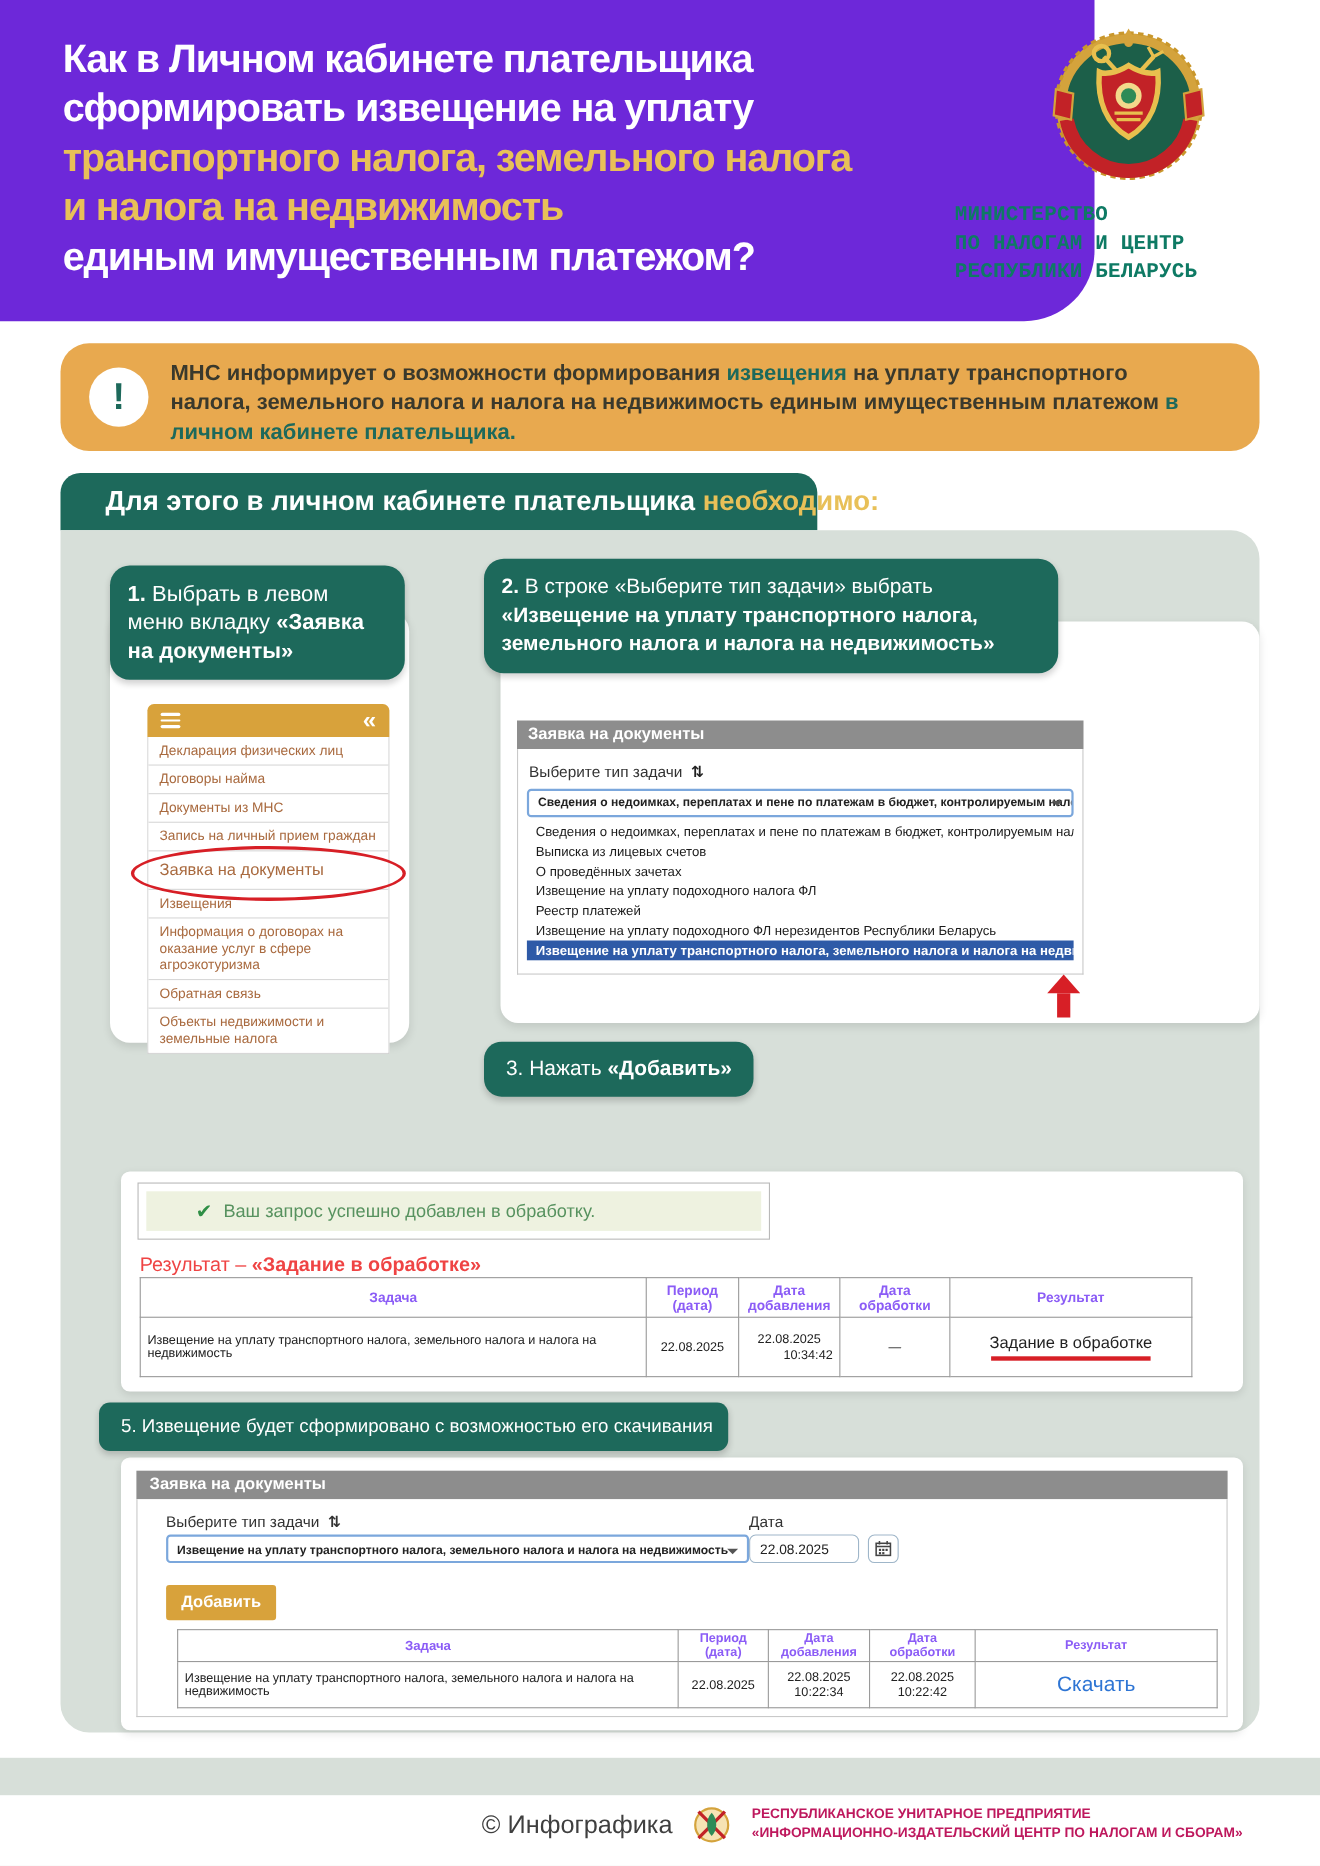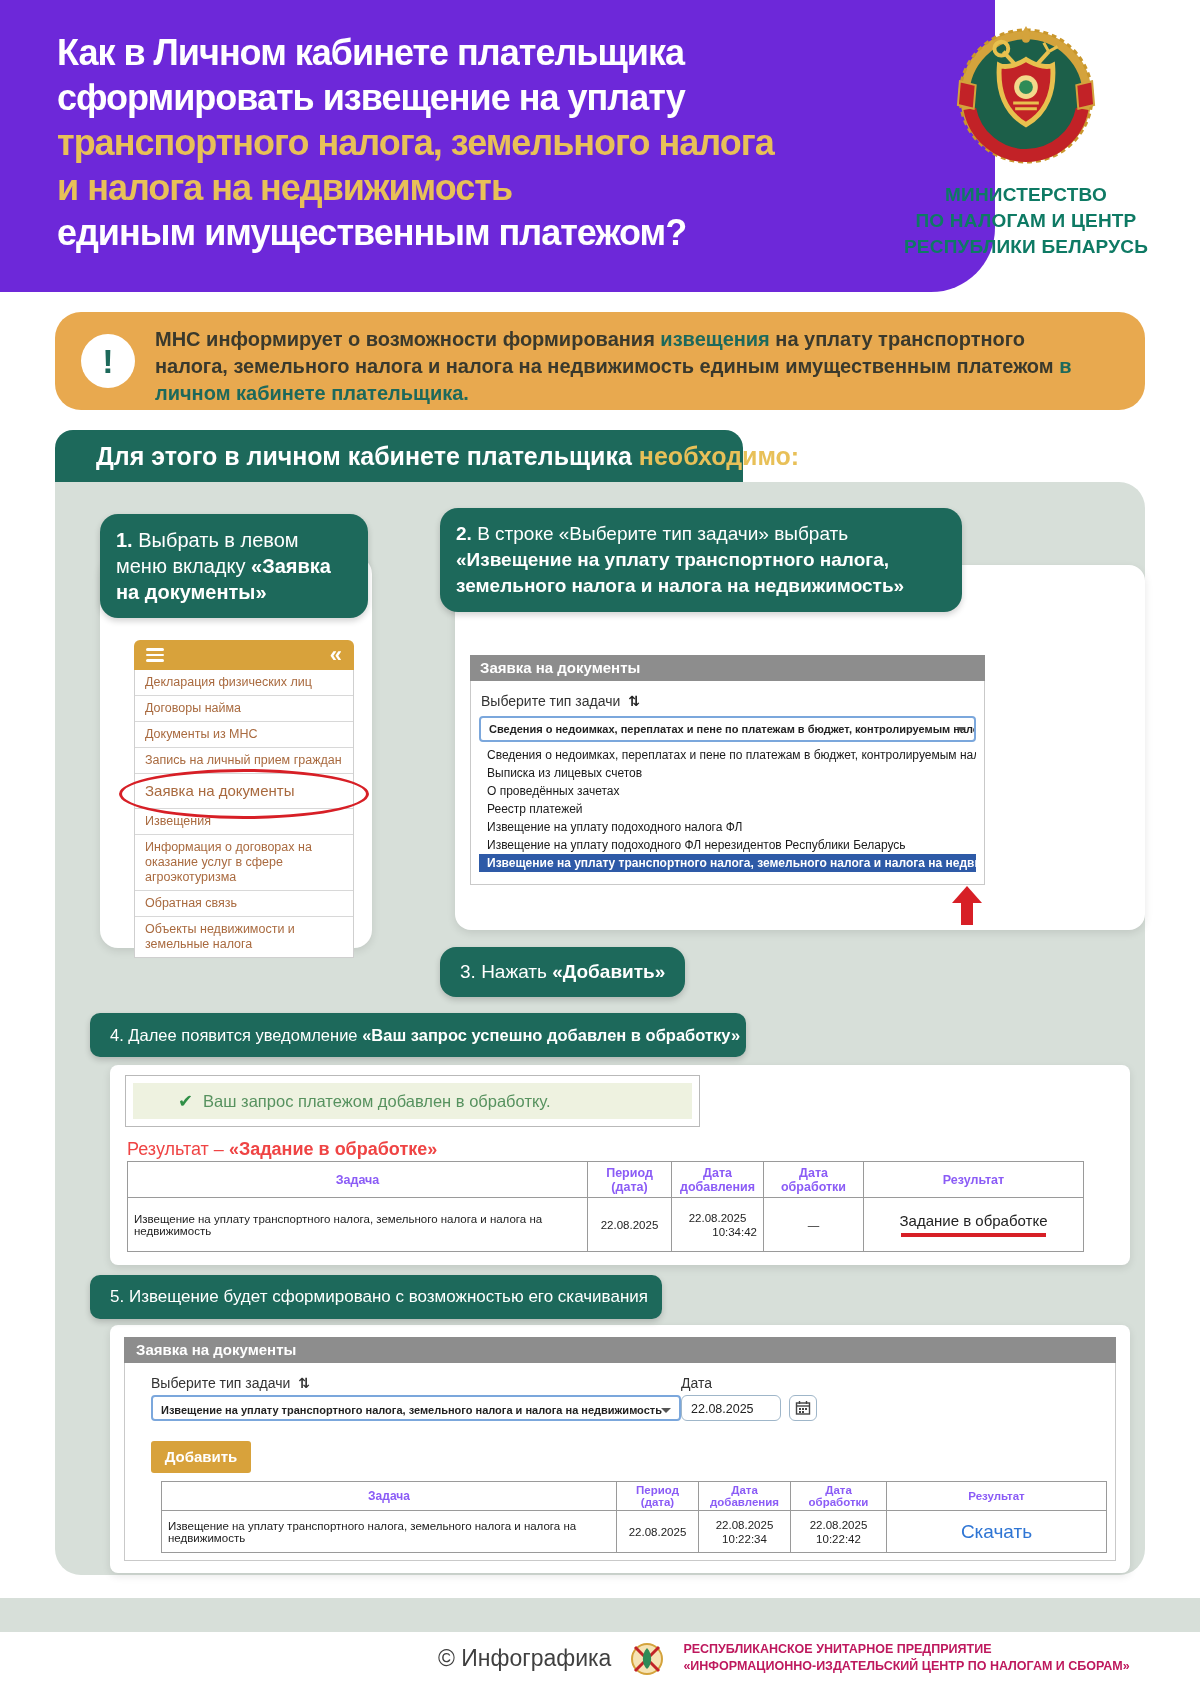--- a/index.html
+++ b/index.html
@@ -6,21 +6,21 @@
   .page{position:relative;width:1200px;height:1696px;background:#ffffff;overflow:hidden;
         font-family:"Liberation Sans","DejaVu Sans",sans-serif;}
 
   
   .header-green{position:absolute;left:0;top:0;width:973px;height:292px;background:#6d28d9;
                 border-radius:0 0 64px 0;padding-left:22px;}
   .title{position:absolute;left:57px;top:30px;}
   .t-line{font-size:36px;font-weight:bold;letter-spacing:-1px;line-height:45px;color:#ffffff;}
   .t-line.yel{color:#e8c058;}
 
-  .logo-area{position:absolute;left:868px;top:22px;width:316px;text-align:center;}
+  .logo-area{position:absolute;left:868px;top:22px;width:316px;font-family:Liberation Mono, monospace;}
   .logo-area svg{display:block;margin:0 auto;}
   .ministry{margin-top:12px;color:#0e7a64;font-weight:bold;font-size:19px;line-height:26px;letter-spacing:.2px;}
 
   
   .banner{position:absolute;left:55px;top:312px;width:1090px;height:98px;background:#e8a94f;border-radius:26px;}
   .bubble{position:absolute;left:26px;top:22px;width:54px;height:54px;background:#fff;border-radius:50%;
           text-align:center;line-height:54px;font-size:34px;font-weight:bold;color:#1d695b;}
   .bubble::after{content:"";position:absolute;bottom:-7px;left:5px;width:0;height:0;
           border:11px solid transparent;border-top-color:#fff;transform:rotate(30deg);}
   .banner-text{position:absolute;left:100px;top:14px;width:940px;margin:0;
@@ -213,45 +213,42 @@
         <span>Выберите тип задачи</span><span class="sorticon">⇅</span>
       </div>
       <div class="selectbox">
         <span>Сведения о недоимках, переплатах и пене по платежам в бюджет, контролируемым налоговыми</span>
         <span class="chev"></span>
       </div>
       <div class="options">
         <div class="option">Сведения о недоимках, переплатах и пене по платежам в бюджет, контролируемым налоговыми</div>
         <div class="option">Выписка из лицевых счетов</div>
         <div class="option">О проведённых зачетах</div>
+        <div class="option">Извещение на уплату подоходного налога ФЛ</div>
         <div class="option">Реестр платежей</div>
-        <div class="option">Извещение на уплату подоходного налога ФЛ</div>
         <div class="option">Извещение на уплату подоходного ФЛ нерезидентов Республики Беларусь</div>
         <div class="option hl">Извещение на уплату транспортного налога, земельного налога и налога на недвижимость</div>
       </div>
     </div>
   </div>
   <div class="red-arrow">
     <div class="tri"></div>
       <div class="stem"></div>
   </div>
 
   <div class="step-bar" style="left:440px;top:947px;height:50px;line-height:50px;font-size:19px;border-radius:16px;">
     <span class="num">3.</span><span> Нажать </span><b>«Добавить»</b>
   </div>
 
-  <div class="step-bar" style="left:90px;top:1013px;width:656px;height:44px;line-height:44px;font-size:16.5px;">
-    <span class="num">4.</span><span> Далее появится уведомление </span><b>«Ваш запрос успешно добавлен в обработку»</b>
-  </div>
 
   <div class="card" style="left:110px;top:1065px;width:1020px;height:200px;border-radius:8px;z-index:3;">
     <div class="notif-outer">
       <div class="notif-inner">
         <span class="chk">✔</span>
-        <span class="msg">Ваш запрос платежом добавлен в обработку.</span>
+        <span class="msg">Ваш запрос успешно добавлен в обработку.</span>
       </div>
     </div>
     <div class="result-line">
       <span>Результат – </span><b>«Задание в обработке»</b>
     </div>
     <div class="tbl" style="position:absolute;left:17px;top:96px;width:956px;">
       <div class="tr" style="height:36px;">
         <div class="td head" style="width:460px;">Задача</div>
         <div class="td head" style="width:84px;">Период (дата)</div>
         <div class="td head" style="width:92px;">Дата добавления</div>

